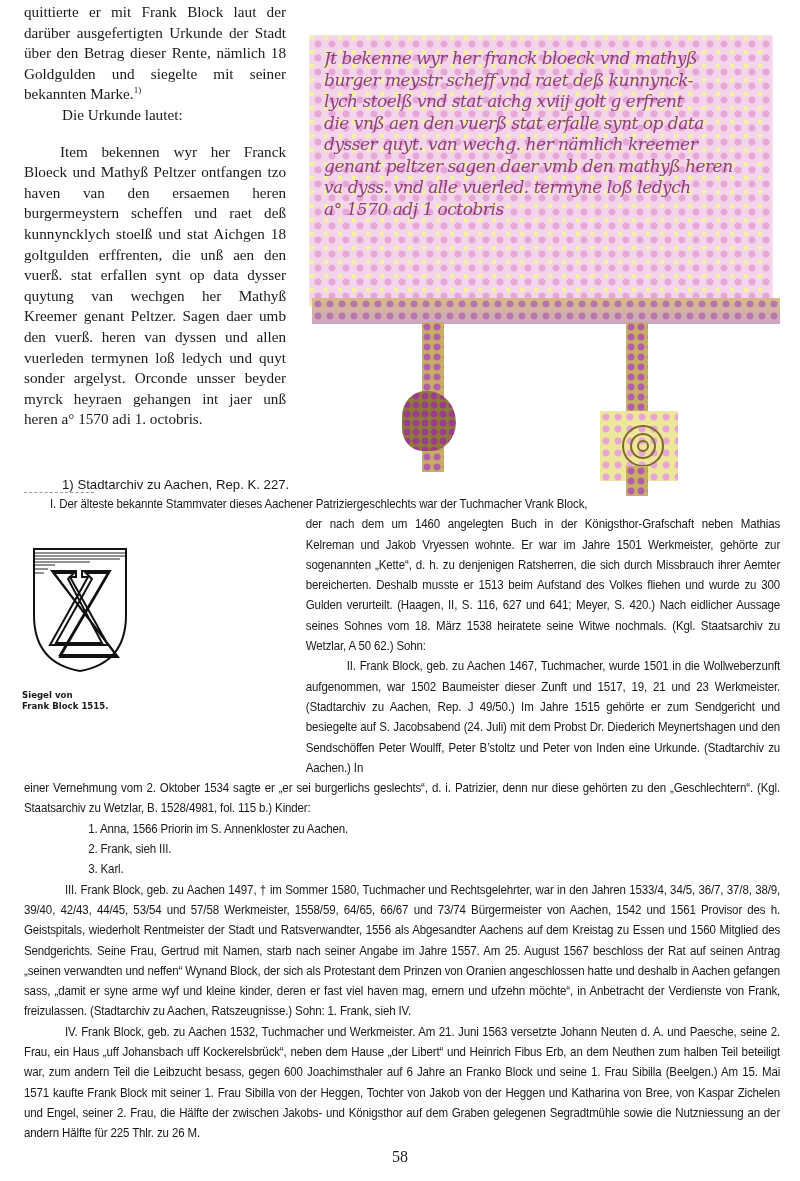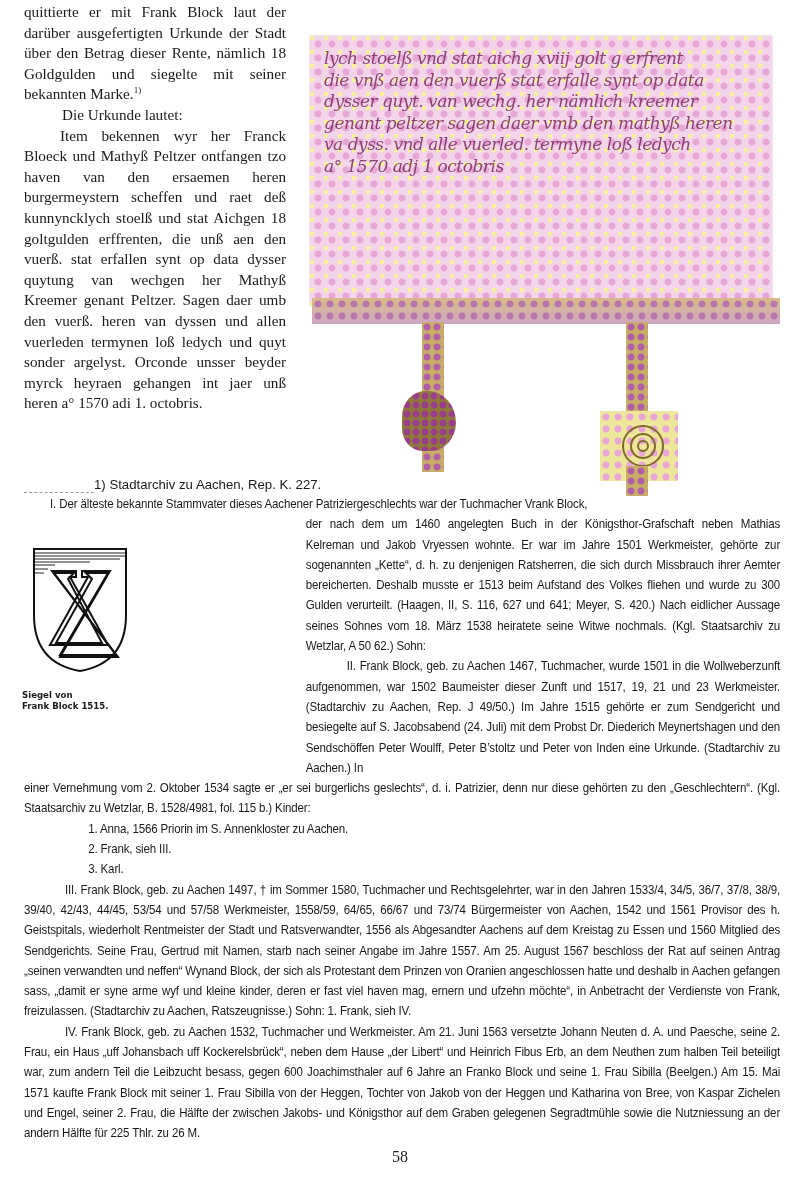--- a/index.html
+++ b/index.html
@@ -4,21 +4,21 @@
 <style>
   html, body { margin: 0; padding: 0; background: #ffffff; }
   body { width: 800px; height: 1181px; position: relative; overflow: hidden;
          font-family: "Liberation Serif", "DejaVu Serif", serif; color: #1a1a1a; }
   .page { position: absolute; left: 0; top: 0; width: 800px; height: 1181px; }
 
   
   .leftcol { position: absolute; left: 24px; top: 2px; width: 262px;
              font-size: 15.2px; line-height: 20.6px; text-align: justify; }
   .leftcol p { margin: 0; }
-  .leftcol .indent { text-indent: 36px; }
+  .leftcol .indent { text-indent: 36px; margin-top: 16px; }
   .leftcol .heading { text-indent: 38px; }
   .fn-sup { font-size: 9px; vertical-align: super; line-height: 0; }
 
   
   .manuscript { position: absolute; left: 310px; top: 36px; width: 470px; height: 455px; }
   .sheet { position: absolute; left: 0; top: 0; width: 462px; height: 270px;
            background:
              radial-gradient(circle at 8px 8px, #e6a6d6 3px, transparent 4px) 0 0/14px 14px,
              radial-gradient(circle at 1px 1px, #f6f0a0 3px, transparent 4px) 0 0/14px 14px,
              #f3d4ea;
@@ -43,21 +43,21 @@
                  radial-gradient(circle at 5px 5px, #9a3e8a 3px, transparent 4px) 0 0/9px 9px,
                  #8f7a3a; }
   .seal-square { position: absolute; left: 290px; top: 375px; width: 78px; height: 70px;
                  background:
                    radial-gradient(circle at 6px 6px, #e7a5d8 3px, transparent 4px) 0 0/12px 12px,
                    #eee69a; }
   .seal-ring { position: absolute; border: 2px solid #7f6a2a; border-radius: 50%; }
 
   
   .footnote { position: absolute; left: 62px; top: 477px; font-size: 13.2px;
-              font-family: "Liberation Sans Narrow", "Liberation Sans", sans-serif; margin-left: 32px; }
+              font-family: "Liberation Sans Narrow", "Liberation Sans", sans-serif; }
   .rule { position: absolute; left: 24px; top: 492px; width: 70px; height: 1px;
           border-top: 1px dashed #999; }
 
   
   .body { position: absolute; left: 24px; top: 494px; width: 756px;
           font-family: "Liberation Sans", "DejaVu Sans", sans-serif;
           font-size: 12.4px; line-height: 20.3px; letter-spacing: -0.15px;
           transform: scaleX(0.93); transform-origin: left top; width: 813px; }
   .body p { margin: 0; text-align: justify; }
   .body .ind { text-indent: 44px; }
@@ -79,20 +79,22 @@
 
   <div class="leftcol">
     <p><span>quittierte er mit Frank Block laut der darüber ausgefertigten Urkunde der Stadt über den Betrag dieser Rente, nämlich 18 Goldgulden und siegelte mit seiner bekannten Marke.</span><span class="fn-sup">1)</span></p>
     <p class="heading">Die Urkunde lautet:</p>
     <p class="indent">Item bekennen wyr her Franck Bloeck und Mathyß Peltzer ontfangen tzo haven van den ersaemen heren burgermeystern scheffen und raet deß kunnyncklych stoelß und stat Aichgen 18 goltgulden erffrenten, die unß aen den vuerß. stat erfallen synt op data dysser quytung van wechgen her Mathyß Kreemer genant Peltzer. Sagen daer umb den vuerß. heren van dyssen und allen vuerleden termynen loß ledych und quyt sonder argelyst. Orconde unsser beyder myrck heyraen gehangen int jaer unß heren a° 1570 adi 1. octobris.</p>
   </div>
 
   <div class="manuscript">
     <div class="sheet">
       <div class="script-lines" id="script-lines">
+          <div>Jt bekenne wyr her franck bloeck vnd mathyß</div>
+          <div>burger meystr scheff vnd raet deß kunnynck-</div>
           <div>lych stoelß vnd stat aichg xviij golt g erfrent</div>
           <div>die vnß aen den vuerß stat erfalle synt op data</div>
           <div>dysser quyt. van wechg. her nämlich kreemer</div>
           <div>genant peltzer sagen daer vmb den mathyß heren</div>
           <div>va dyss. vnd alle vuerled. termyne loß ledych</div>
           <div>a° 1570 adj 1 octobris</div>
         </div>
     </div>
     <div class="fold"></div>
     <div class="strap strap-left"></div>

